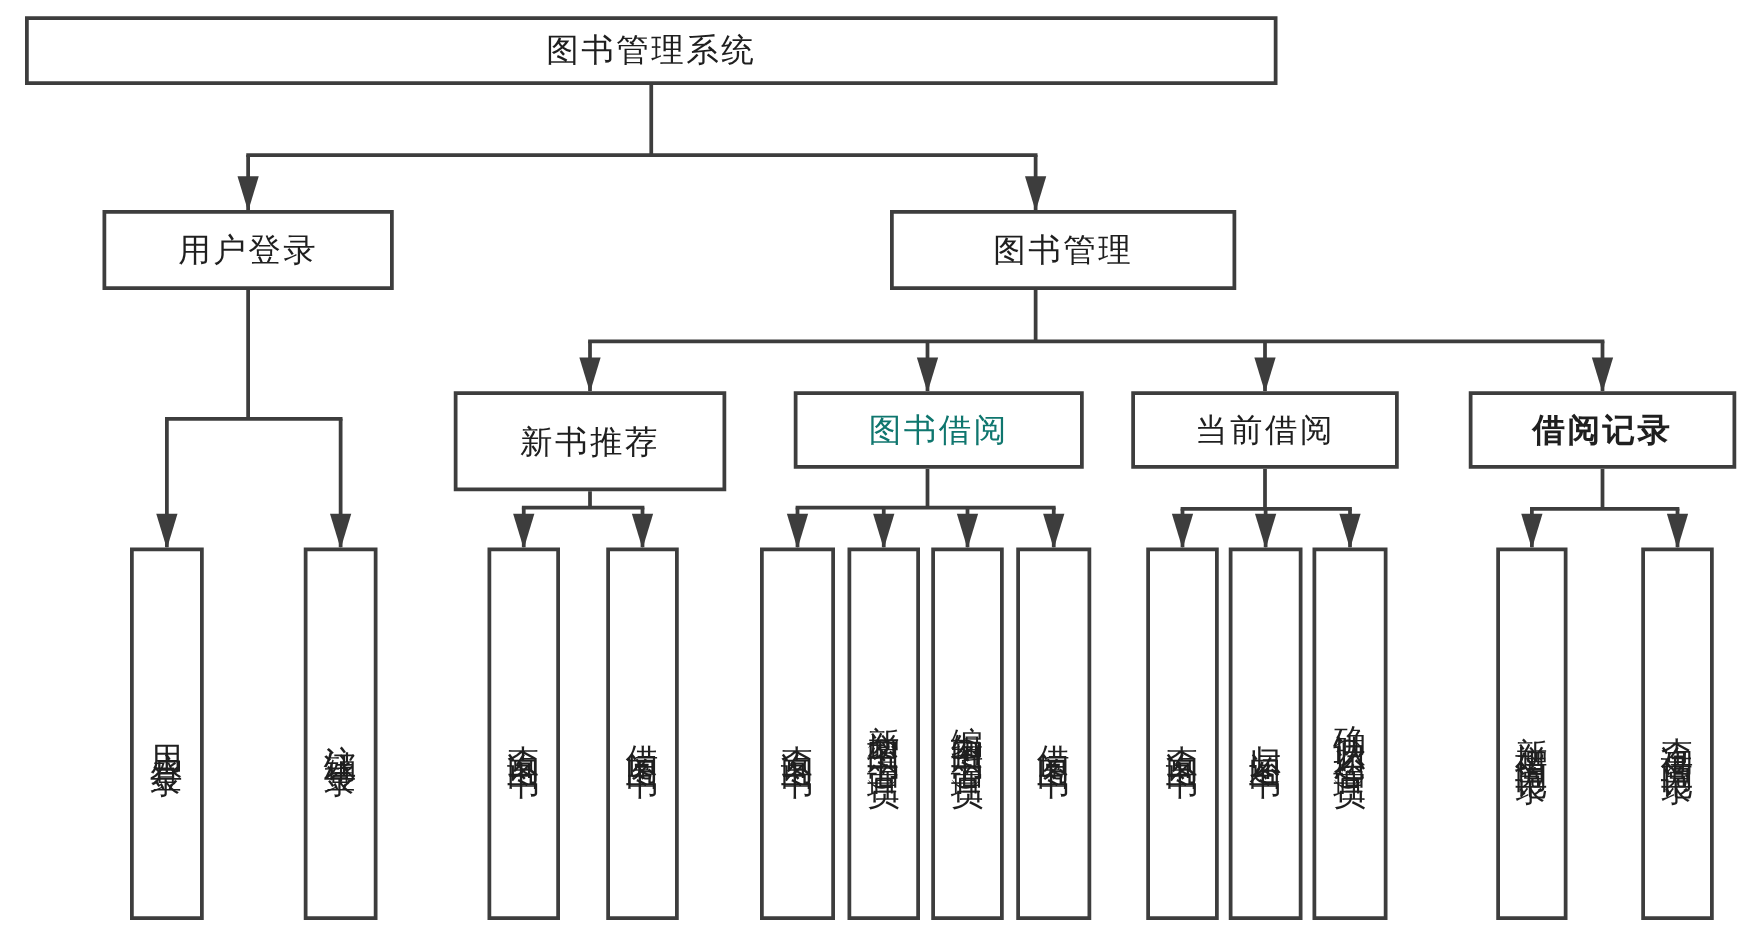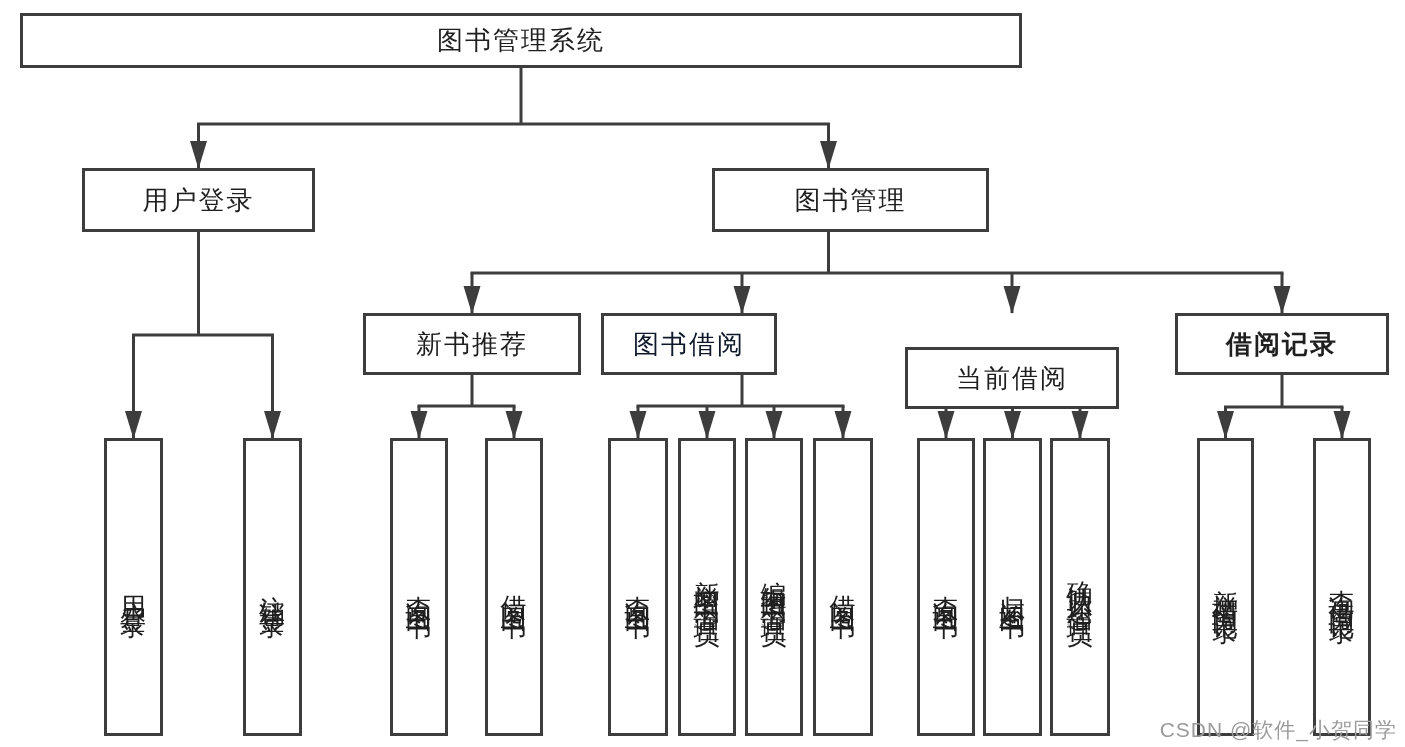--- a/index.html
+++ b/index.html
@@ -81,30 +81,29 @@
       <polygon points="1217,411 1234,411 1225.5,439" fill="#3d3d3d"></polygon>
       <line x1="1342" y1="407" x2="1342" y2="438" stroke="#3d3d3d" stroke-width="3"></line>
       <polygon points="1333.5,411 1350.5,411 1342,439" fill="#3d3d3d"></polygon>
     </svg>
   <div id="nodes">
       <div class="node h" style="left: 20px; top: 13px; width: 1002px; height: 55px; border-color: rgb(61, 61, 61); color: rgb(31, 31, 31);">图书管理系统</div>
       <div class="node h" style="left: 82px; top: 168px; width: 233px; height: 64px; border-color: rgb(61, 61, 61); color: rgb(31, 31, 31);">用户登录</div>
       <div class="node h" style="left: 712px; top: 168px; width: 277px; height: 64px; border-color: rgb(61, 61, 61); color: rgb(31, 31, 31);">图书管理</div>
       <div class="node v" style="left: 104px; top: 438px; width: 59px; height: 298px; border-color: rgb(61, 61, 61); color: rgb(31, 31, 31);">用户登录</div>
       <div class="node v" style="left: 243px; top: 438px; width: 59px; height: 298px; border-color: rgb(61, 61, 61); color: rgb(31, 31, 31);">注销登录</div>
-      <div class="node h" style="left: 363px; top: 313px; width: 218px; height: 62px; border-color: rgb(61, 61, 61); color: rgb(31, 31, 31);">新书推荐</div>
-      <div class="node h" style="left: 601px; top: 313px; width: 176px; height: 62px; border-color: rgb(61, 61, 61); color: #0f172a;">图书借阅</div>
-      <div class="node h" style="left: 905px; top: 313px; width: 214px; height: 62px; border-color: rgb(61, 61, 61); color: rgb(31, 31, 31); margin-top: 34px;">当前借阅</div>
+      <div class="node h" style="left: 363px; top: 313px; width: 218px; height: 80px; border-color: rgb(61, 61, 61); color: rgb(31, 31, 31);">新书推荐</div>
+      <div class="node h" style="left: 635px; top: 313px; width: 232px; height: 62px; border-color: rgb(61, 61, 61); color: #0f766e;">图书借阅</div>
+      <div class="node h" style="left: 905px; top: 313px; width: 214px; height: 62px; border-color: rgb(61, 61, 61); color: rgb(31, 31, 31);">当前借阅</div>
       <div class="node h" style="left: 1175px; top: 313px; width: 214px; height: 62px; border-color: rgb(61, 61, 61); color: rgb(31, 31, 31); font-weight: bold;">借阅记录</div>
       <div class="node v" style="left: 390px; top: 438px; width: 58px; height: 298px; border-color: rgb(61, 61, 61); color: rgb(31, 31, 31);">查询图书</div>
       <div class="node v" style="left: 485px; top: 438px; width: 58px; height: 298px; border-color: rgb(61, 61, 61); color: rgb(31, 31, 31);">借阅图书</div>
       <div class="node v" style="left: 608px; top: 438px; width: 60px; height: 298px; border-color: rgb(61, 61, 61); color: rgb(31, 31, 31);">查询图书</div>
       <div class="node v" style="left: 678px; top: 438px; width: 58px; height: 298px; border-color: rgb(61, 61, 61); color: rgb(31, 31, 31);">新增图书（管理员）</div>
       <div class="node v" style="left: 745px; top: 438px; width: 58px; height: 298px; border-color: rgb(61, 61, 61); color: rgb(31, 31, 31);">编辑图书（管理员）</div>
       <div class="node v" style="left: 813px; top: 438px; width: 60px; height: 298px; border-color: rgb(61, 61, 61); color: rgb(31, 31, 31);">借阅图书</div>
       <div class="node v" style="left: 917px; top: 438px; width: 58px; height: 298px; border-color: rgb(61, 61, 61); color: rgb(31, 31, 31);">查询图书</div>
       <div class="node v" style="left: 983px; top: 438px; width: 59px; height: 298px; border-color: rgb(61, 61, 61); color: rgb(31, 31, 31);">归还图书</div>
       <div class="node v" style="left: 1050px; top: 438px; width: 60px; height: 298px; border-color: rgb(61, 61, 61); color: rgb(31, 31, 31);">确认归还（管理员）</div>
       <div class="node v" style="left: 1197px; top: 438px; width: 57px; height: 298px; border-color: rgb(61, 61, 61); color: rgb(31, 31, 31);">新增借阅记录</div>
       <div class="node v" style="left: 1313px; top: 438px; width: 58px; height: 298px; border-color: rgb(61, 61, 61); color: rgb(31, 31, 31);">查询借阅记录</div>
     </div>
-  <div class="watermark" style="color: rgb(155, 155, 155);">CSDN @软件_小贺同学</div>
 </div>
 
 </body></html>

